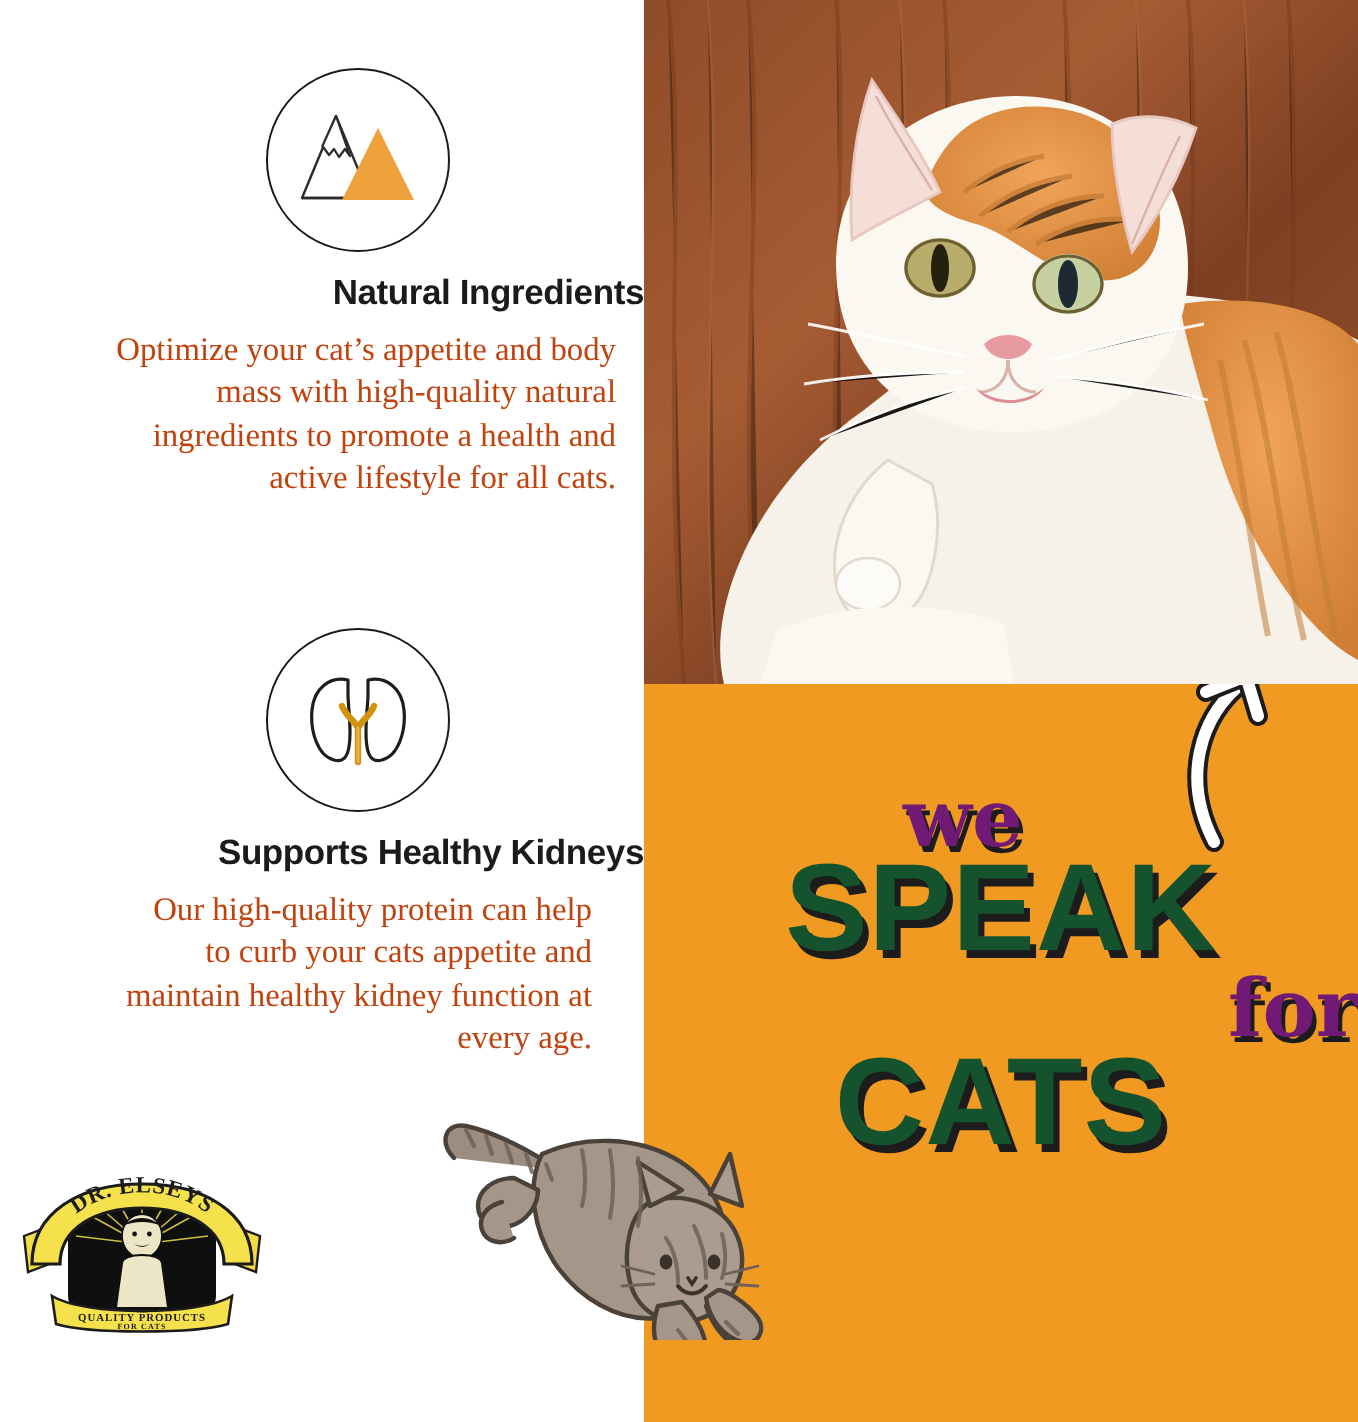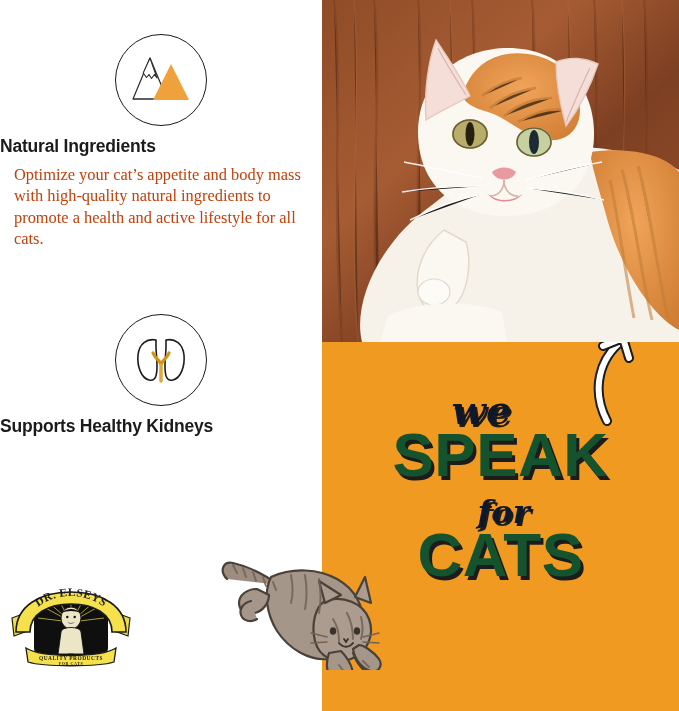--- a/index.html
+++ b/index.html
@@ -11,21 +11,21 @@
     overflow:hidden;
   }
 
   
   #left-column{
     position:absolute; left:0; top:0;
     width:322px; height:711px;
     background:#ffffff;
   }
 
-  .feature-block{ position:absolute; left:0; width:322px; text-align:left; }
+  .feature-block{ position:absolute; left:0; width:322px; text-align:right;padding-left:36px; }
   #feature-natural-ingredients{ top:34px; }
   #feature-healthy-kidneys{ top:314px; }
 
   .feature-icon{
     width:92px; height:92px; margin:0 auto 10px auto;
     border:1.4px solid #1a1a1a; border-radius:50%;
     display:flex; align-items:center; justify-content:center;
     background:#fff;
   }
   .feature-icon svg{ display:block; }
@@ -73,37 +73,36 @@
   
   #curved-arrow{ position:absolute; left:255px; top:-26px; }
 
   
   #slogan{
     position:absolute; left:0; top:48px; width:357px;
     text-align:center;
   }
   .slogan-script{
     font-family:"DejaVu Serif", serif;
-    font-style:italic;
     font-weight:bold;
-    color:#0f172a;
+    color:#701a75;
     text-shadow:2px 3px 0 #1c1c1c;
     line-height:1;
   }
   .slogan-block{
     font-family:"Liberation Sans", sans-serif;
     font-weight:bold;
     color:#14532d;
     text-shadow:3px 4px 0 #1c1c1c;
     line-height:0.92;
     letter-spacing:0.5px;
   }
   #slogan-we{ font-size:40px; margin-left:-38px; }
   #slogan-speak{ font-size:62px; margin-top:-4px; }
-  #slogan-for{ font-size:32px; margin-top:13px; margin-left:6px; }
+  #slogan-for{ font-size:40px; margin-top:2px; margin-left:6px;text-align:right; }
   #slogan-cats{ font-size:62px; margin-top:-2px; }
 
   
   #cartoon-cat{
     position:absolute; left:213px; top:545px;
     width:182px; height:125px;
     z-index:5;
   }
   #cartoon-cat svg{ display:block; }
 </style>
@@ -134,20 +133,21 @@
         <path d="M24 6 C15 4 7 10 6 21 C5 32 9 44 17 46 C24 48 25 40 25 32 C25 24 24 18 24 13 Z" fill="#ffffff" stroke="#1d1d1d" stroke-width="1.6" stroke-linejoin="round"></path>
 
         <path d="M34 6 C43 4 51 10 52 21 C53 32 49 44 41 46 C34 48 33 40 33 32 C33 24 34 18 34 13 Z" fill="#ffffff" stroke="#1d1d1d" stroke-width="1.6" stroke-linejoin="round"></path>
 
         <path d="M21 19 C23 24 27 26 29 30 L29 47" fill="none" stroke="#D4930F" stroke-width="3.2" stroke-linecap="round"></path>
         <path d="M37 19 C35 24 31 26 29 30" fill="none" stroke="#D4930F" stroke-width="3.2" stroke-linecap="round"></path>
         <path d="M29 30 L29 47" fill="none" stroke="#E8B24A" stroke-width="1.4" stroke-linecap="round"></path>
       </svg>
     </div>
     <div class="feature-title">Supports Healthy Kidneys</div>
+    <div class="feature-body">Our high-quality protein can help to curb your cats appetite and maintain healthy kidney function at every age.</div>
   </div>
 
   <div id="brand-logo">
     <svg width="126" height="80" viewBox="0 0 126 80" aria-hidden="true">
       <defs>
         <path id="arcpath" d="M 16 40 A 48 40 0 0 1 110 40"></path>
       </defs>
 
       <path d="M4 30 L20 24 L22 42 L6 48 Z" fill="#F2DD46" stroke="#1b1b1b" stroke-width="1.2"></path>
       <path d="M122 30 L106 24 L104 42 L120 48 Z" fill="#F2DD46" stroke="#1b1b1b" stroke-width="1.2"></path>

